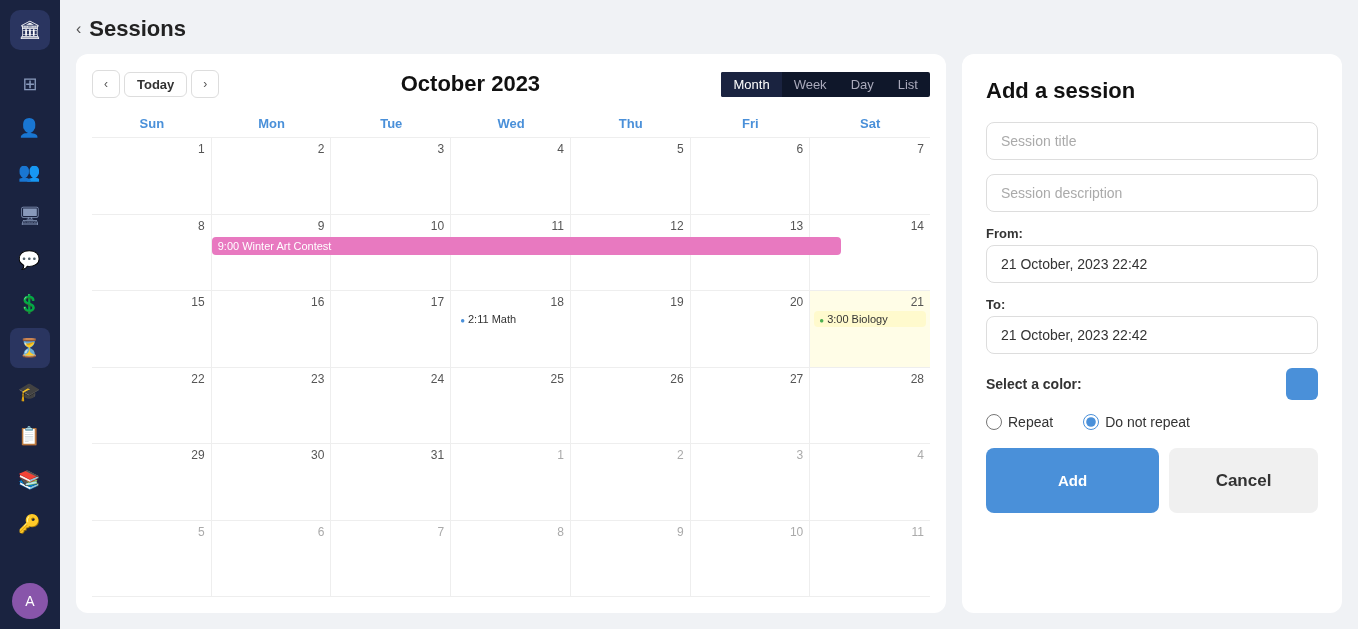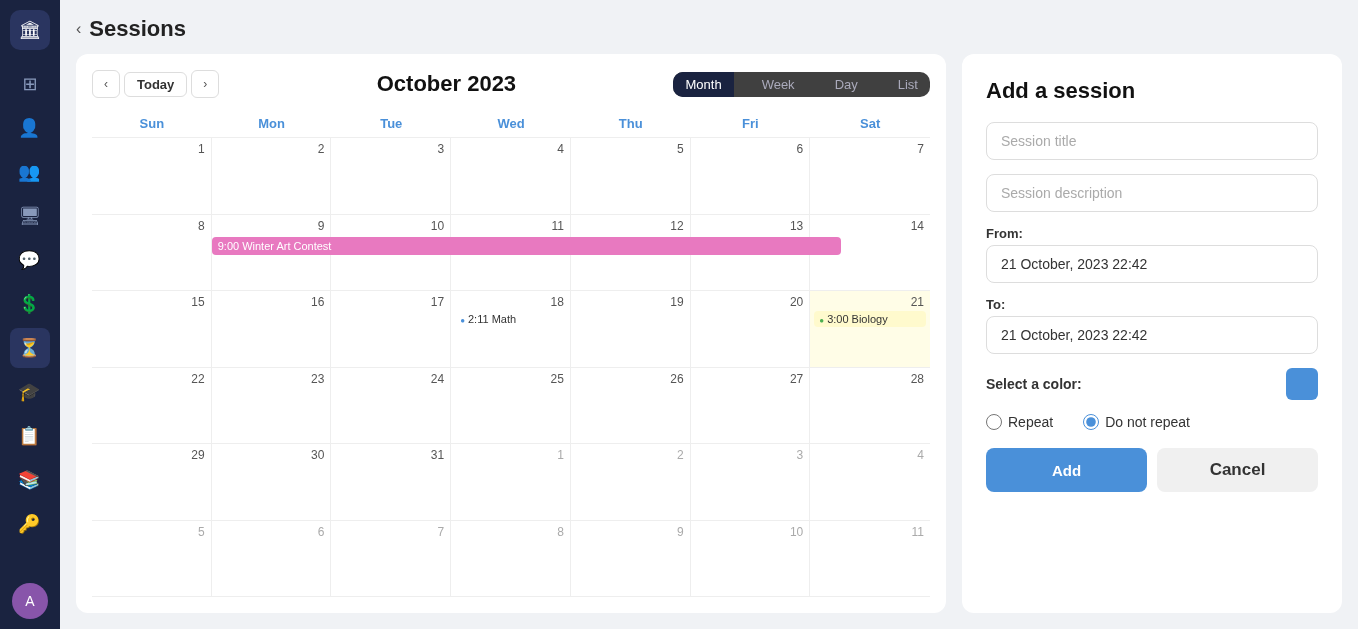--- a/index.html
+++ b/index.html
@@ -115,24 +115,23 @@
       color: #333;
       font-weight: bold;
     }
     .cal-month-title {
       font-size: 22px;
       font-weight: 700;
       color: #111;
     }
     .cal-view-btns {
       display: flex;
-      background: #404040;
-      border-radius: 10px;
-      overflow: hidden;
-      gap: 16px;
+      background: #0f172a;
+      border-radius: 2px;
+      overflow: hidden;
     }
     .cal-view-btn {
       padding: 5px 12px;
       border: none;
       background: transparent;
       color: #aab;
       font-size: 13px;
       cursor: pointer;
     }
     .cal-view-btn.active {
@@ -279,21 +278,21 @@
       cursor: pointer;
     }
     .radio-input { accent-color: #4a90d9; width: 16px; height: 16px; }
     .btn-row {
       display: flex;
       gap: 10px;
       margin-top: 4px;
     }
     .btn-add {
       flex: 1;
-      padding: 12px;
+      padding: 24px;
       background: #4a90d9;
       color: white;
       border: none;
       border-radius: 8px;
       font-size: 15px;
       font-weight: 600;
       cursor: pointer;
     }
     .btn-cancel {
       flex: 1;

